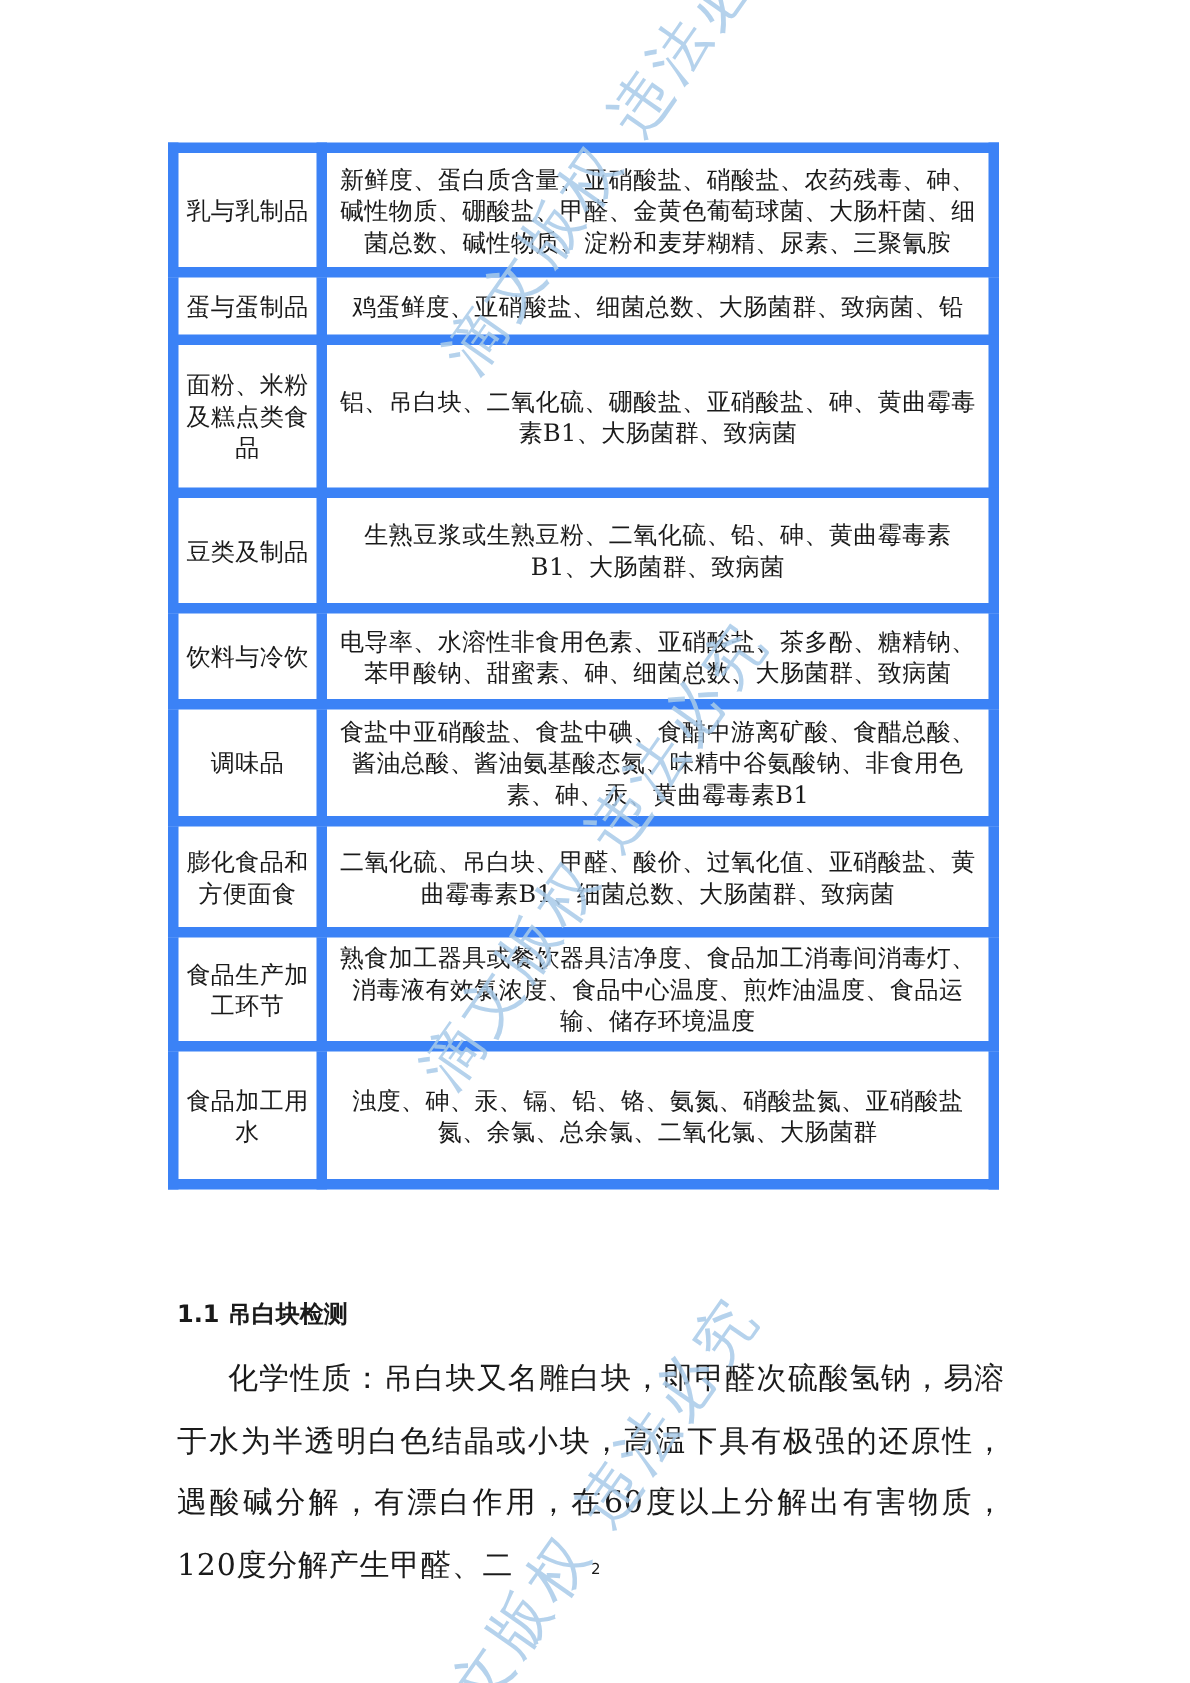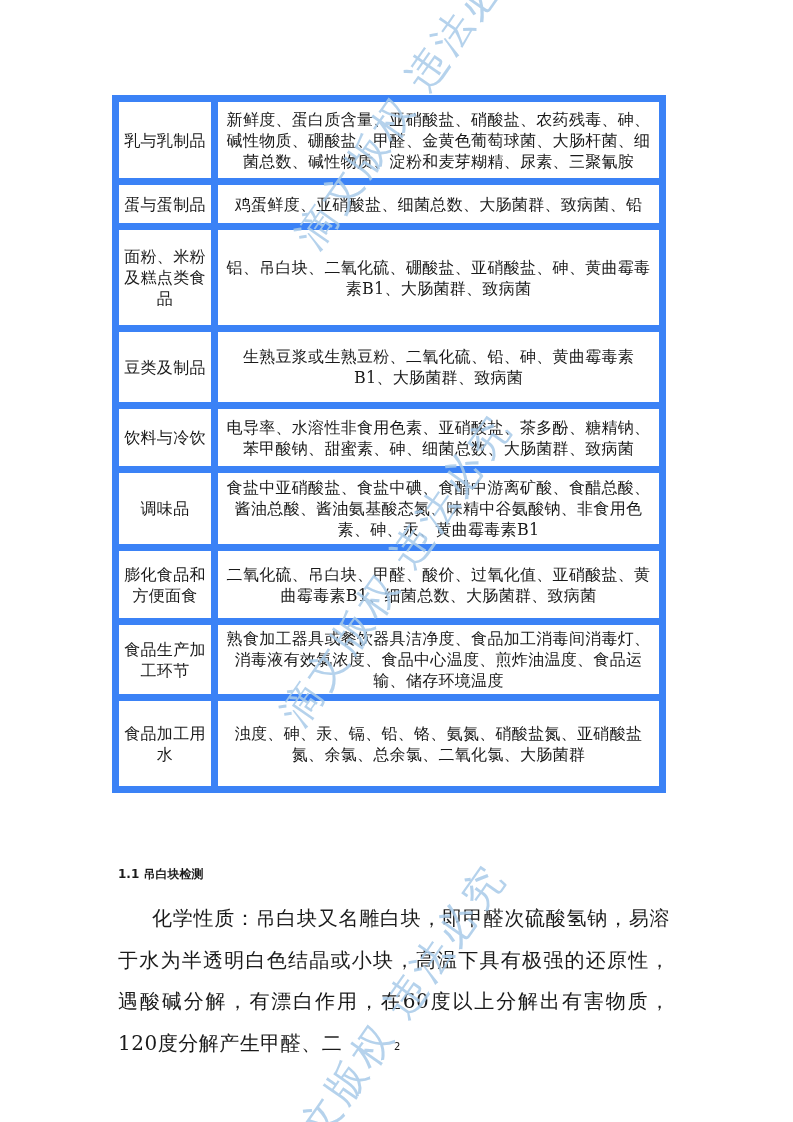--- a/index.html
+++ b/index.html
@@ -11,21 +11,21 @@
   table.spec {
     position: absolute; left: 112px; top: 95px; width: 554px;
     border-collapse: collapse; table-layout: fixed;
   }
   table.spec td {
     border: 7px solid #3b82f6; font-size: 16px; line-height: 21px; text-align: center;
     vertical-align: middle; padding: 0 6px; letter-spacing: 0.3px;
   }
   table.spec td.cat { width: 84px; padding: 0 4px; }
   .heading {
-    position: absolute; left: 118px; top: 866px; font-size: 12px; font-weight: bold;
+    position: absolute; left: 118px; top: 866px; font-size: 16px; font-weight: bold;
     font-family: "DejaVu Sans", "Liberation Sans", sans-serif;
   }
   .para {
     position: absolute; left: 118px; top: 898px; width: 552px;
     font-size: 20px; line-height: 41.5px; text-indent: 34px; letter-spacing: 0.5px;
     text-align: justify;
   }
   .pagenum {
     position: absolute; left: 394px; top: 1041px; font-size: 10px;
     font-family: "DejaVu Sans", "Liberation Sans", sans-serif;

